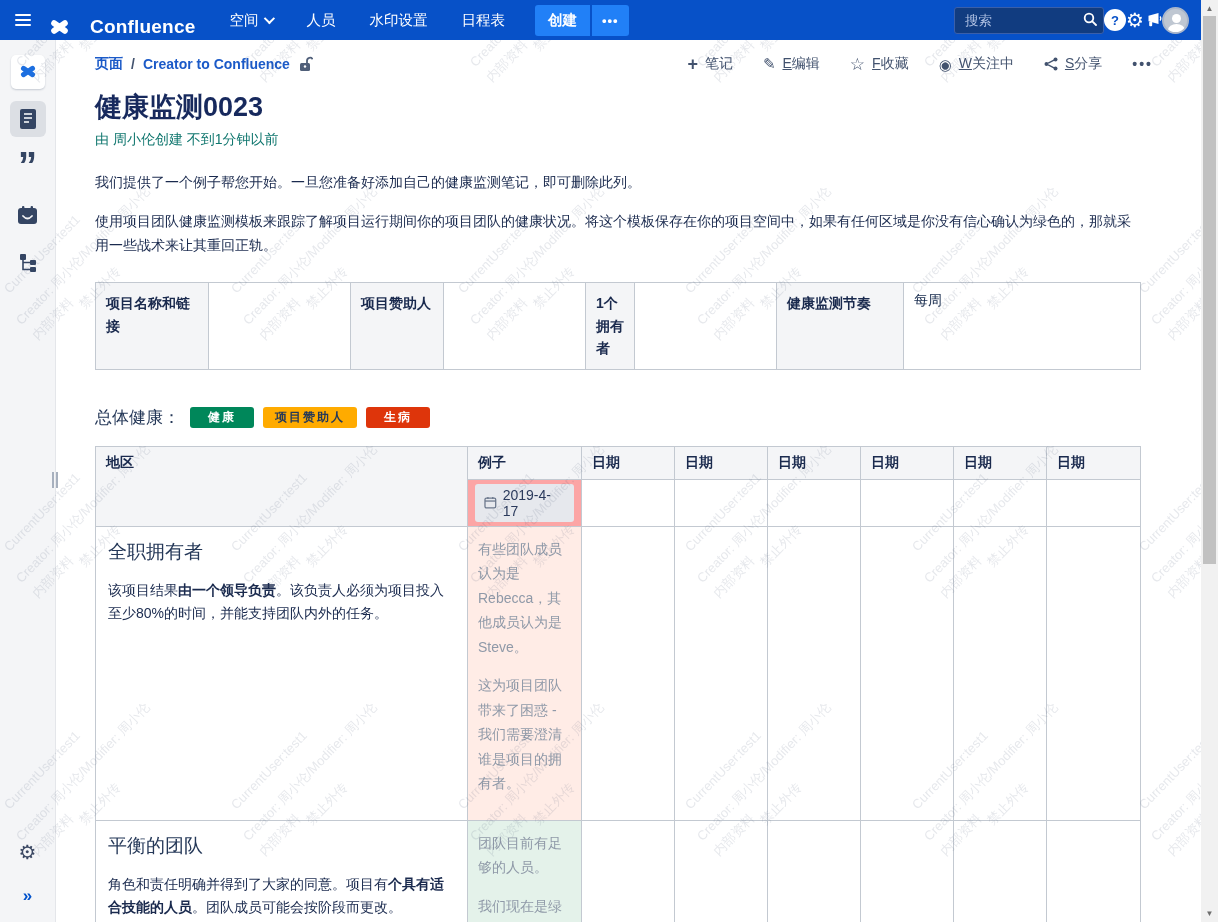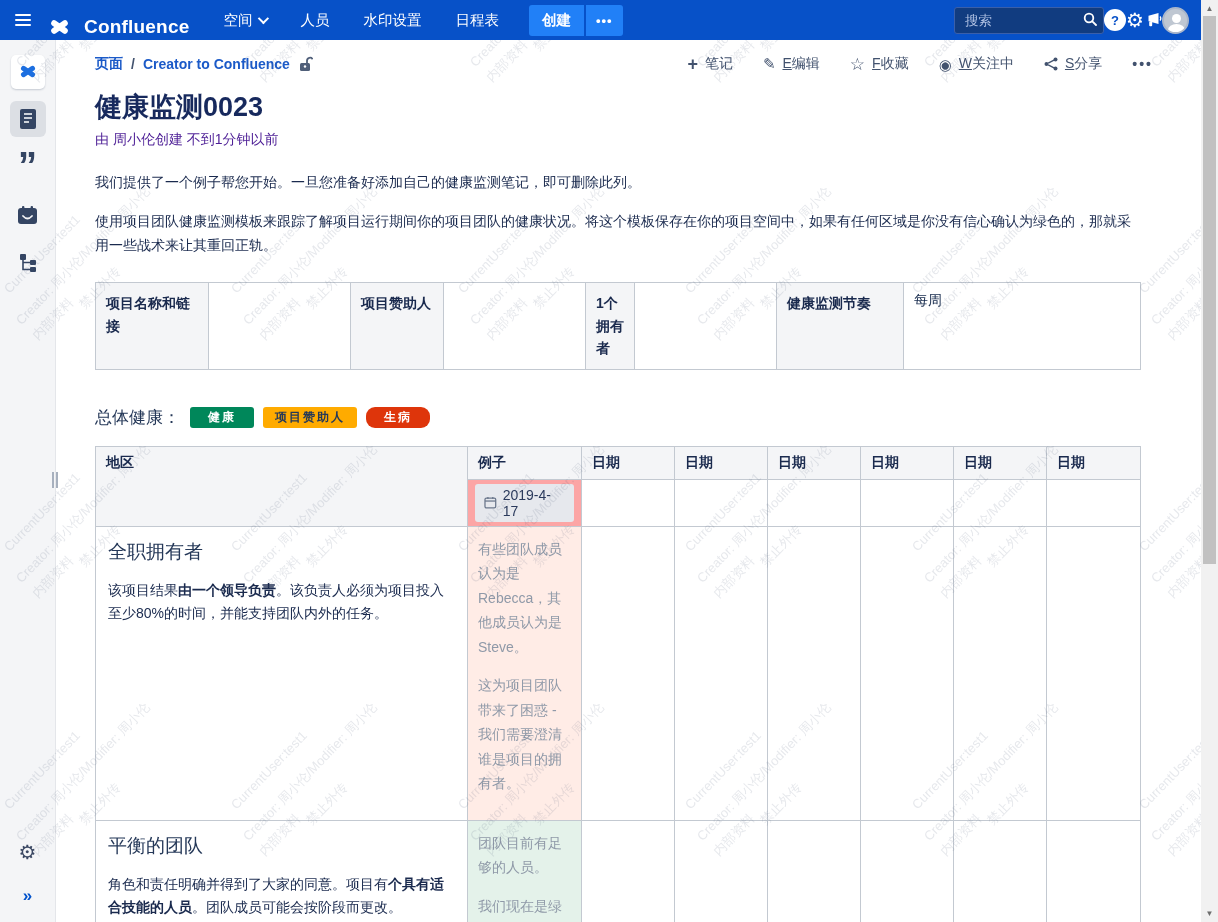--- a/index.html
+++ b/index.html
@@ -11,21 +11,21 @@
   }
 
   
   .navbar {
     position:absolute; top:0; left:0; width:1201px; height:40px;
     background:#0751C8; display:flex; align-items:center; z-index:30;
   }
   .hamburger { width:38px; height:40px; display:flex; flex-direction:column; justify-content:center;
     align-items:center; gap:3px; cursor:pointer; background:none; border:none; margin-left:4px; }
   .hamburger i { display:block; width:16px; height:2px; background:#fff; border-radius:1px; }
-  .brand { display:flex; align-items:flex-start; gap:14px; margin-left:6px; cursor:pointer;margin-top:13px; }
+  .brand { display:flex; align-items:flex-start; gap:20px; margin-left:6px; cursor:pointer;margin-top:13px; }
   .cx { position:relative; width:22px; height:22px; }
   .cx span { position:absolute; left:2px; top:8px; width:19px; height:6px; border-radius:3px; background:#fff; }
   .cx .b1 { transform:rotate(35deg); }
   .cx .b2 { transform:rotate(-35deg); }
   .brand-name { color:#fff; font-size:19px; font-weight:700; letter-spacing:.2px; }
   .nav-links { display:flex; align-items:center; margin-left:34px; gap:34px; }
   .nav-link { color:#fff; font-size:14.5px; cursor:pointer; display:flex; align-items:center; gap:6px; white-space:nowrap; }
   .chev { width:8px; height:8px; border-right:2px solid #fff; border-bottom:2px solid #fff;
     transform:rotate(45deg) translateY(-2px); display:inline-block; }
   .create-group { display:flex; gap:2px; margin-left:30px; }
@@ -78,38 +78,38 @@
   .actions { display:flex; align-items:center; gap:30px; color:#42526E; font-size:14px; }
   .action { display:flex; align-items:center; gap:7px; cursor:pointer; white-space:nowrap; }
   .action .akey { text-decoration:underline; }
   .plus-glyph { font-size:18px; font-weight:700; line-height:1; }
   .pencil-glyph { font-size:15px; }
   .star-glyph { font-size:17px; line-height:1; }
   .watch-glyph { font-size:15px; line-height:1; }
   .dots { letter-spacing:2px; font-weight:700; cursor:pointer; color:#42526E; }
 
   .page-title { font-size:27px; font-weight:700; color:#17295D; margin:16px 0 6px; }
-  .byline { font-size:14px; color:#4c1d95; margin-bottom:22px; }
+  .byline { font-size:14px; color:#0f766e; margin-bottom:22px; }
   .para { width:1045px; font-size:14px; line-height:1.7; margin:0 0 15px; color:#1A2A4E; }
 
   table { border-collapse:collapse; table-layout:fixed; }
   th,td { border:1px solid #C3C9D1; font-size:14px; }
 
   .info-table { width:1045px; margin-top:25px; }
   .info-table th { background:#F4F5F7; text-align:left; vertical-align:top; padding:9px 10px;
     font-weight:700; color:#1A2A4E; line-height:1.6; }
   .info-table td { background:#fff; vertical-align:top; padding:9px 10px; }
 
   .overall-row { display:flex; align-items:center; margin:36px 0 17px; }
   .overall-label { font-size:17px; color:#253858; margin-right:10px; }
   .badge { display:inline-block; min-width:64px; text-align:center; padding:2px 12px; margin-right:9px;
     border-radius:3px; font-size:12px; font-weight:700; letter-spacing:2px; }
   .badge-green { background:#00875A; color:#fff; }
   .badge-amber { background:#FFAB00; color:#253858; }
-  .badge-red { background:#DE350B; color:#fff;border-radius:9px; }
+  .badge-red { background:#DE350B; color:#fff; }
 
   .health-table { width:1045px; }
   .health-table th { background:#F4F5F7; text-align:left; vertical-align:top; padding:7px 10px;
     font-weight:700; color:#1A2A4E; height:31px; }
   .date-chip-cell { background:#fca5a5; padding:4px 7px; height:34px; vertical-align:middle; }
   .date-chip { display:inline-flex; align-items:center; gap:6px; background:#E6E8ED; border-radius:3px;
     padding:3px 9px; font-size:14px; color:#2B3A5C; cursor:pointer; }
   .empty-cell { background:#fff; }
   .region-cell { vertical-align:top; padding:12px 12px; }
   .region-heading { font-size:19px; font-weight:400; color:#253858; margin:0 0 14px; }

